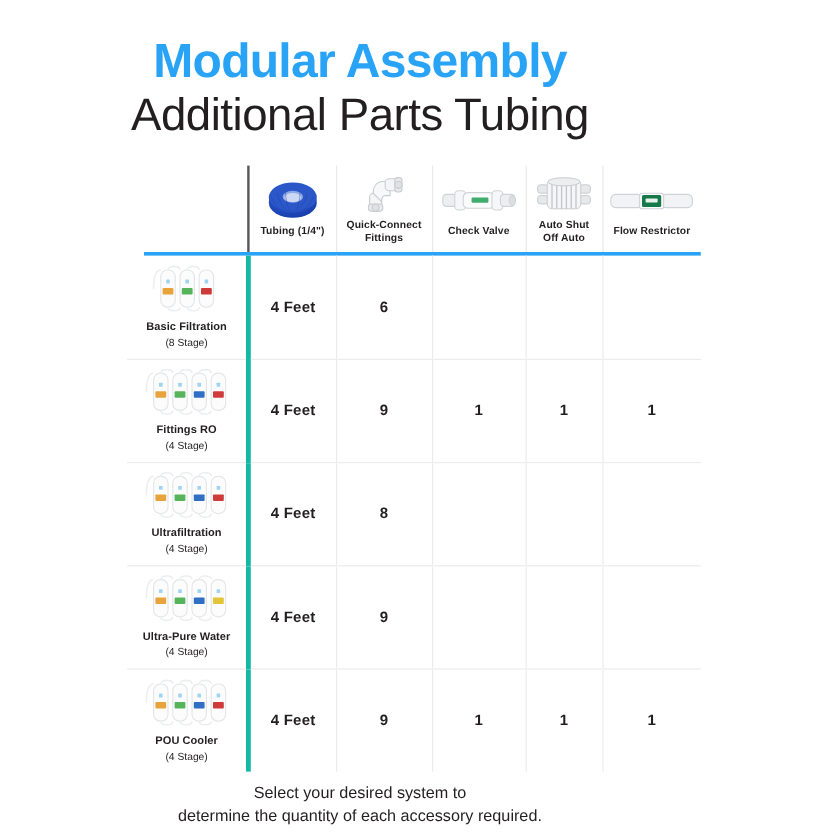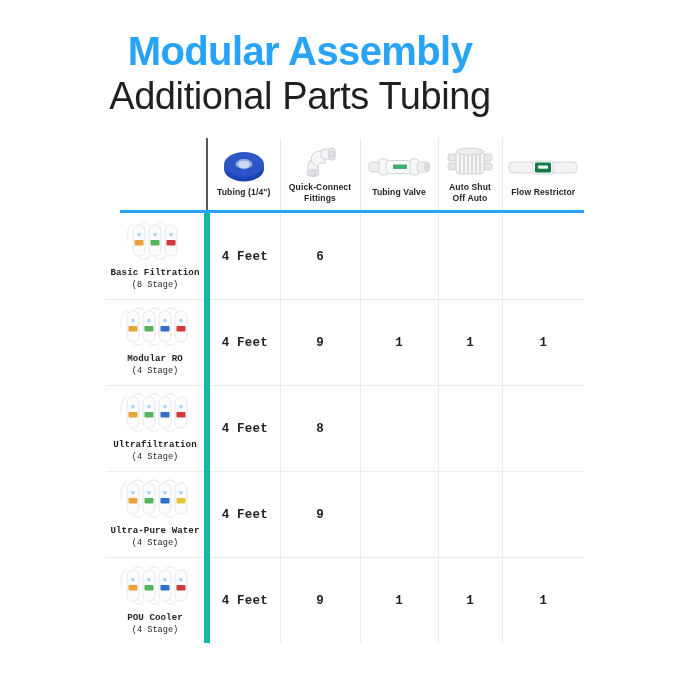--- a/index.html
+++ b/index.html
@@ -79,25 +79,24 @@
     margin-left: 14px;
     margin-right: 0px;
   }
 
   
   .body-row td {
     height: 86px;
     border-left: 1px solid #ececec;
     border-bottom: 1px solid #ececec;
     text-align: center;
-    font-family: Liberation Mono, monospace;
   }
   .body-row td.lbl {
     border-left: none;
-    border-right: 6px solid #14b8a6;
+    border-right: 4px solid #14b8a6;
     padding: 4px 2px;
   }
   .body-row:last-child td { border-bottom: none; }
 
   .val { font-size: 12.5px; font-weight: bold; color: #231f20; letter-spacing: 0.2px; }
 
   .sys-icon { height: 40px; display: flex; align-items: flex-end; justify-content: center; }
   .sys-name {
     font-size: 9.2px;
     font-weight: bold;
@@ -205,21 +204,21 @@
                 <rect x="2" y="8" width="12" height="10" rx="3" fill="#eceef0"></rect>
                 <rect x="12" y="5" width="9" height="16" rx="3" fill="#f6f7f8"></rect>
                 <rect x="19" y="6.5" width="26" height="13" rx="4" fill="#fafbfb"></rect>
                 <rect x="43" y="5" width="9" height="16" rx="3" fill="#f6f7f8"></rect>
                 <rect x="50" y="8" width="12" height="10" rx="3" fill="#eceef0"></rect>
                 <ellipse cx="60" cy="13" rx="2.6" ry="4" fill="#dcdfe2"></ellipse>
               </g>
               <rect x="26" y="10.5" width="14" height="4.5" rx="1" fill="#1f9d55" opacity="0.85"></rect>
             </svg>
           </div>
-          <div class="hdr-text">Tubing Valve</div>
+          <div class="hdr-text">Check Valve</div>
         </th>
 
         <th class="hdr-cell">
           <div class="hdr-icon">
             <svg width="46" height="34" viewBox="0 0 46 34">
               <g stroke="#c7cacd" stroke-width="0.8">
                 <rect x="1" y="9" width="9" height="7" rx="2.4" fill="#e6e8ea"></rect>
                 <rect x="1" y="18" width="9" height="7" rx="2.4" fill="#e6e8ea"></rect>
                 <rect x="36" y="9" width="9" height="7" rx="2.4" fill="#e6e8ea"></rect>
                 <rect x="36" y="18" width="9" height="7" rx="2.4" fill="#e6e8ea"></rect>
@@ -324,21 +323,21 @@
                     <rect x="29.5" y="12" width="3" height="3.2" rx="0.4"></rect>
                     <rect x="45.5" y="12" width="3" height="3.2" rx="0.4"></rect>
                     <rect x="61.5" y="12" width="3" height="3.2" rx="0.4"></rect>
                   </g>
               <rect x="10.5" y="19" width="9" height="5.4" rx="0.8" fill="#e8a33d"></rect>
               <rect x="26.5" y="19" width="9" height="5.4" rx="0.8" fill="#56b45a"></rect>
               <rect x="42.5" y="19" width="9" height="5.4" rx="0.8" fill="#2f6fc4"></rect>
               <rect x="58.5" y="19" width="9" height="5.4" rx="0.8" fill="#cf3b3b"></rect>
             </svg>
           </div>
-          <div class="sys-name">Modular RO</div>
+          <div class="sys-name">Fittings RO</div>
           <div class="sys-stage">(4 Stage)</div>
         </td>
         <td><span class="val">4 Feet</span></td>
         <td><span class="val">9</span></td>
         <td><span class="val">1</span></td>
         <td><span class="val">1</span></td>
         <td><span class="val">1</span></td>
       </tr>
 
       <tr class="body-row">
@@ -460,14 +459,18 @@
         <td><span class="val">4 Feet</span></td>
         <td><span class="val">9</span></td>
         <td><span class="val">1</span></td>
         <td><span class="val">1</span></td>
         <td><span class="val">1</span></td>
       </tr>
     </tbody>
       </table>
   </div>
 
+  <div class="footer">
+    <div>Select your desired system to</div>
+    <div>determine the quantity of each accessory required.</div>
+  </div>
 
 </div>
 
 </body></html>

